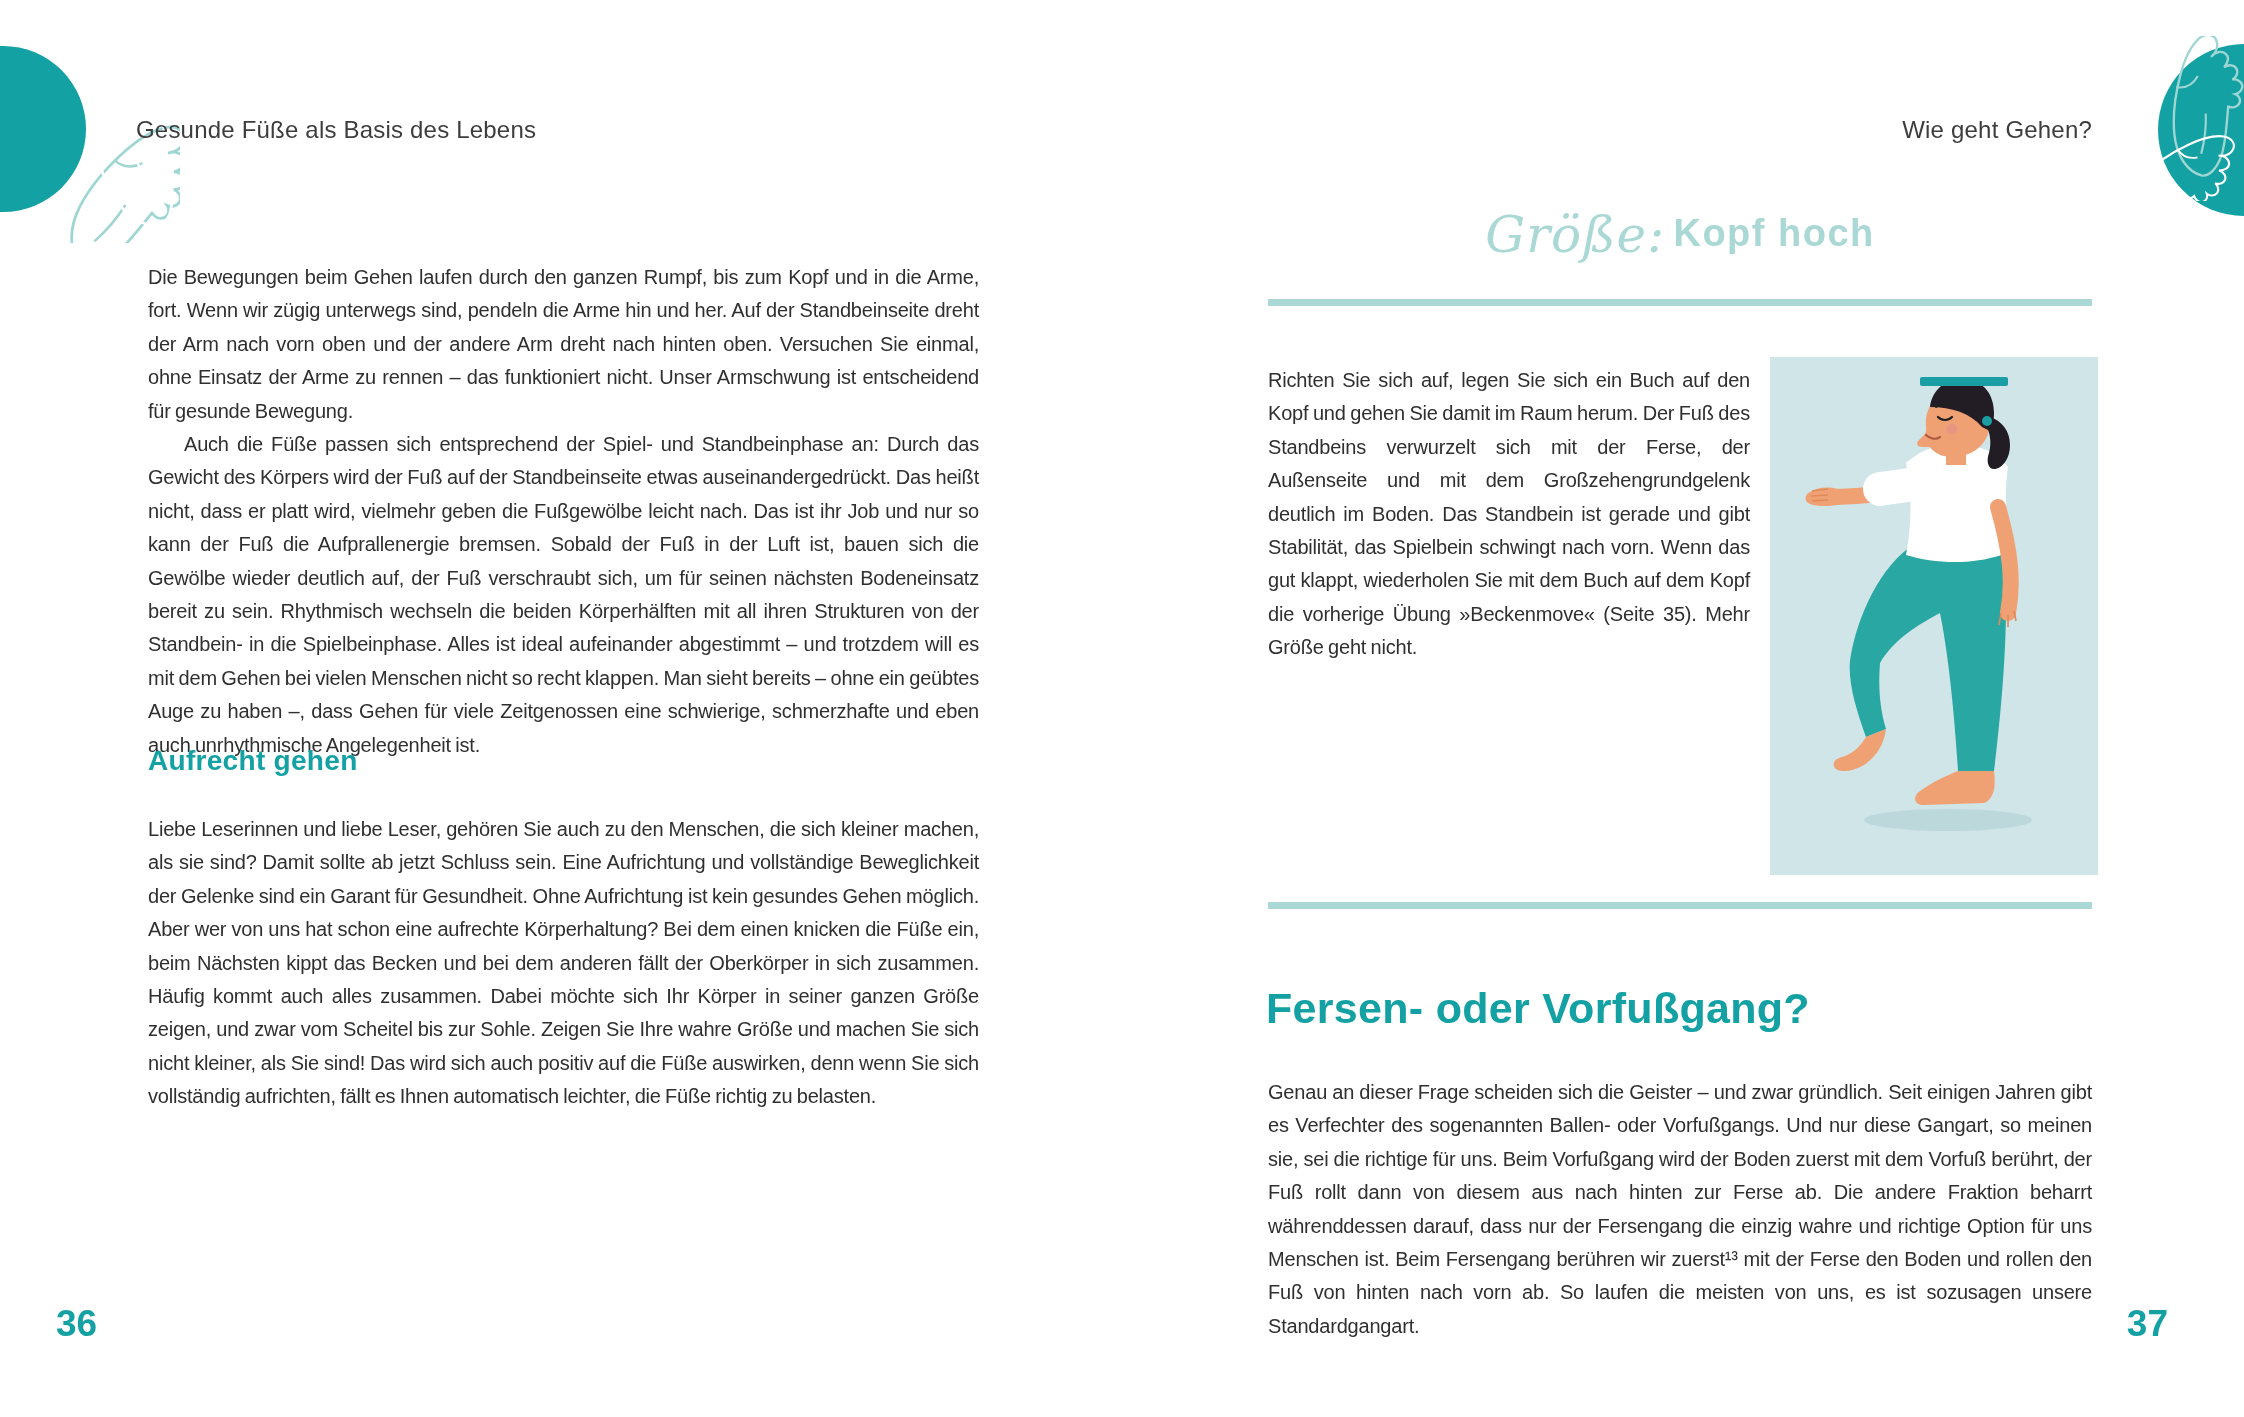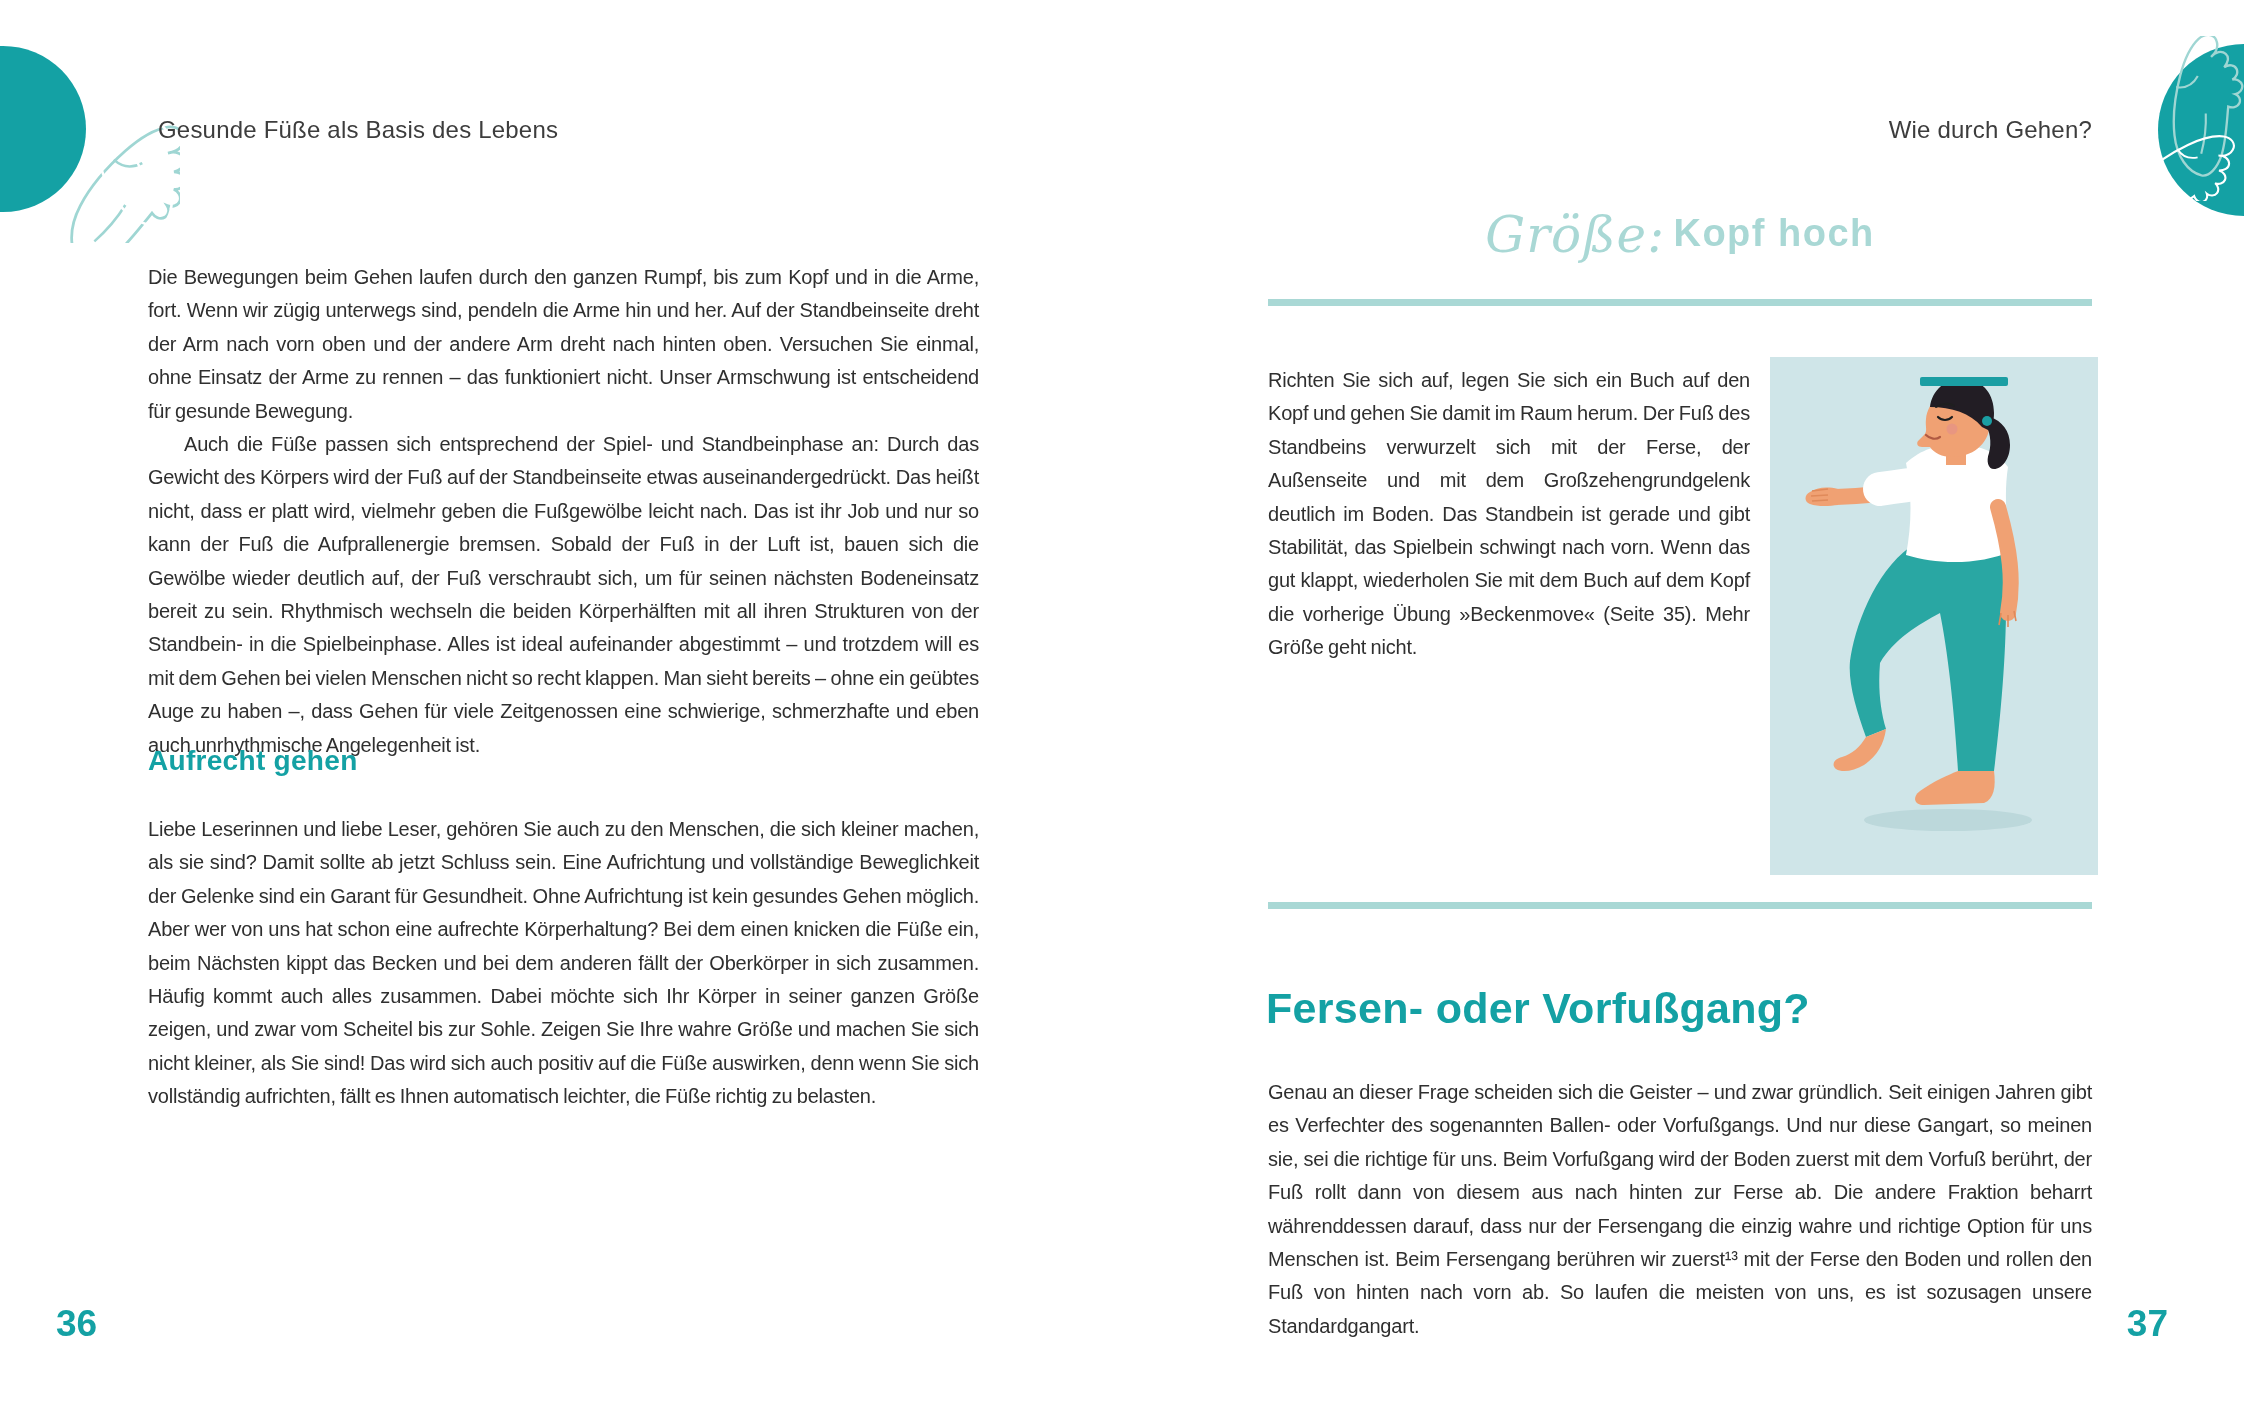--- a/index.html
+++ b/index.html
@@ -22,21 +22,21 @@
 
   
   .circle-left{position:absolute;left:-80px;top:46px;width:166px;height:166px;border-radius:50%;background:var(--accent);}
   .circle-right{position:absolute;left:2158px;top:44px;width:172px;height:172px;border-radius:50%;background:var(--accent);}
   .feet-art{position:absolute;}
   .feet-art.left{left:0;top:48px;}
   .feet-art.right{left:2080px;top:36px;}
 
   
   .running-head{position:absolute;top:116px;font-size:24px;color:var(--header);letter-spacing:.2px;}
-  .running-head.left{left:158px;}
+  .running-head.left{left:136px;}
   .running-head.right{left:1268px;width:824px;text-align:right;}
 
   
   .copy{font-size:20px;line-height:33.4px;color:var(--text);text-align:justify;letter-spacing:-.2px;word-spacing:-1px;hyphens:auto;margin-top:20px;}
   .copy p + p{text-indent:36px;}
   .block-1{position:absolute;left:148px;top:241px;width:831px;}
   .block-2{position:absolute;left:148px;top:793px;width:831px;}
   .subheading{position:absolute;left:148px;top:745px;font-size:28px;font-weight:bold;color:var(--accent);letter-spacing:.3px;}
 
   .pagenum{position:absolute;top:1303px;font-size:37px;font-weight:bold;color:var(--accent);}
@@ -102,21 +102,21 @@
     <div class="circle-right"></div>
     <svg class="feet-art right" width="168" height="165" viewBox="0 0 168 165">
       <g style="stroke:var(--line_art)" transform="translate(28,-4) rotate(-12)">
           <use href="#foot"></use>
         </g>
       <g style="stroke:#ffffff" transform="translate(96,34) rotate(38) scale(0.9)">
           <use href="#foot"></use>
         </g>
     </svg>
 
-    <div class="running-head right">Wie durch Gehen?</div>
+    <div class="running-head right">Wie geht Gehen?</div>
 
     <div class="uebung-head">
       <span class="script">Größe:</span>
       <span class="title">Kopf hoch</span>
     </div>
     <div class="rule top"></div>
 
     <div class="copy exercise-copy">
       <p>Richten Sie sich auf, legen Sie sich ein Buch auf den Kopf und gehen Sie damit im Raum herum. Der Fuß des Standbeins verwurzelt sich mit der Ferse, der Außenseite und mit dem Großzehengrundgelenk deutlich im Boden. Das Standbein ist gerade und gibt Stabilität, das Spielbein schwingt nach vorn. Wenn das gut klappt, wiederholen Sie mit dem Buch auf dem Kopf die vorherige Übung »Beckenmove« (Seite 35). Mehr Größe geht nicht.</p>
     </div>

